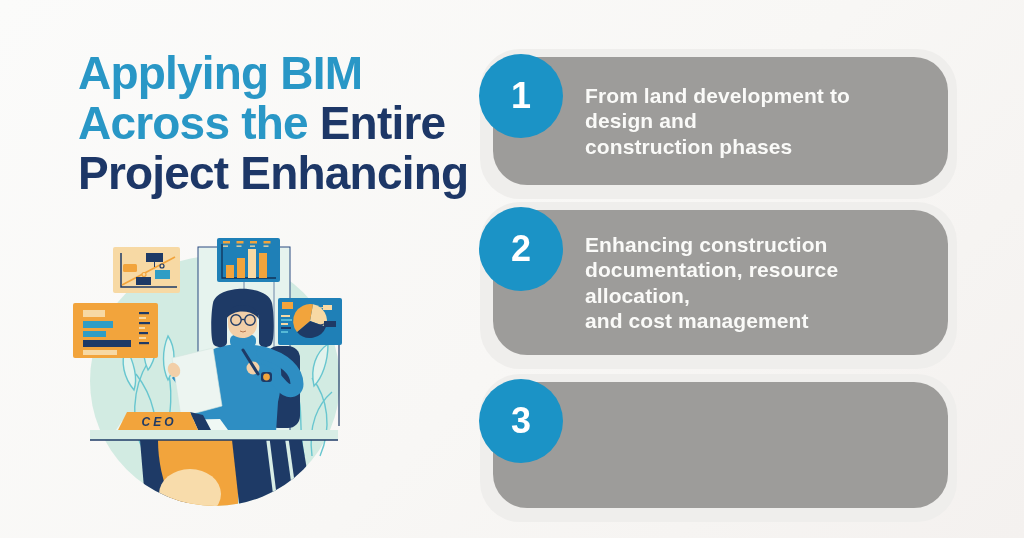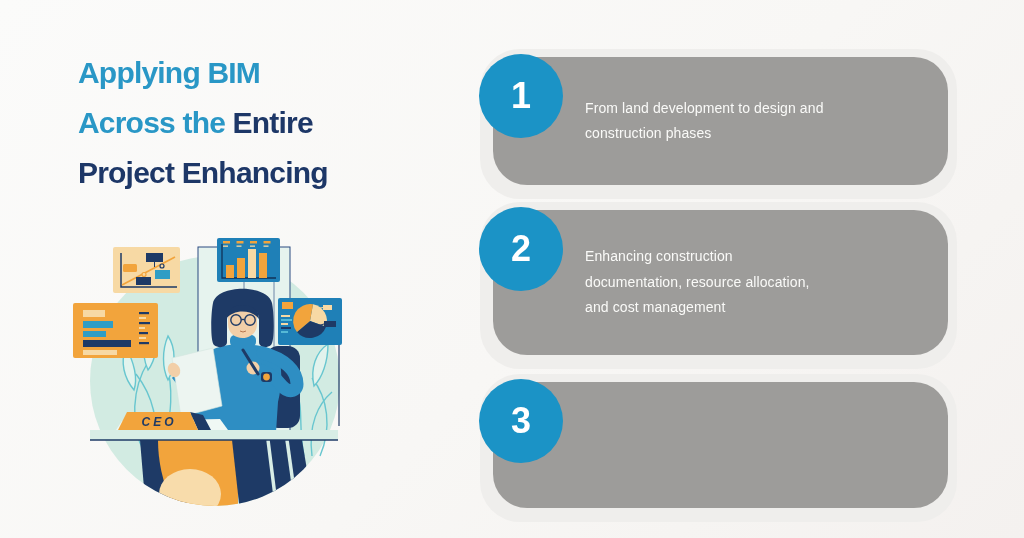--- a/index.html
+++ b/index.html
@@ -5,21 +5,21 @@
   html, body { margin:0; padding:0; }
   body {
     width:1024px; height:538px; position:relative; overflow:hidden;
     background: linear-gradient(135deg,#fbfbfa 0%, #f8f7f5 55%, #f4f1ef 100%);
     font-family:"Liberation Sans", sans-serif;
   }
 
   
   .title {
     position:absolute; left:78px; top:48px; width:420px;
-    font-size:30px; font-weight:bold; line-height:50px; letter-spacing:-0.8px;
+    font-size:46px; font-weight:bold; line-height:50px; letter-spacing:-0.8px;
     color:#1d3767;
   }
   .title .blue { color:#2997c6; }
 
   
   .step { position:absolute; left:493px; width:455px; }
   .backing {
     position:absolute; left:-13px; top:-8px; right:-9px; bottom:-14px;
     background:#efeeec; border-radius:40px;
   }
@@ -29,21 +29,21 @@
   }
   .badge {
     position:absolute; left:-14px; top:-3px; width:84px; height:84px;
     border-radius:50%; background:#1b93c6; color:#ffffff;
     display:flex; align-items:center; justify-content:center;
     font-size:36px; font-weight:bold;
   }
   .step-text {
     position:absolute; left:92px; right:28px; top:0; bottom:0;
     display:flex; align-items:center;
-    color:#fafaf8; font-size:14px; font-weight:normal; line-height:25.5px;
+    color:#fafaf8; font-size:21px; font-weight:bold; line-height:25.5px;
     white-space:pre-line; letter-spacing:0.1px;
   }
 
   
   .illustration { position:absolute; left:70px; top:220px; }
   .ceo-label {
     font-family:"Liberation Sans", sans-serif;
     font-size:12px; font-weight:bold; font-style:italic; letter-spacing:3px;
   }
 </style>

